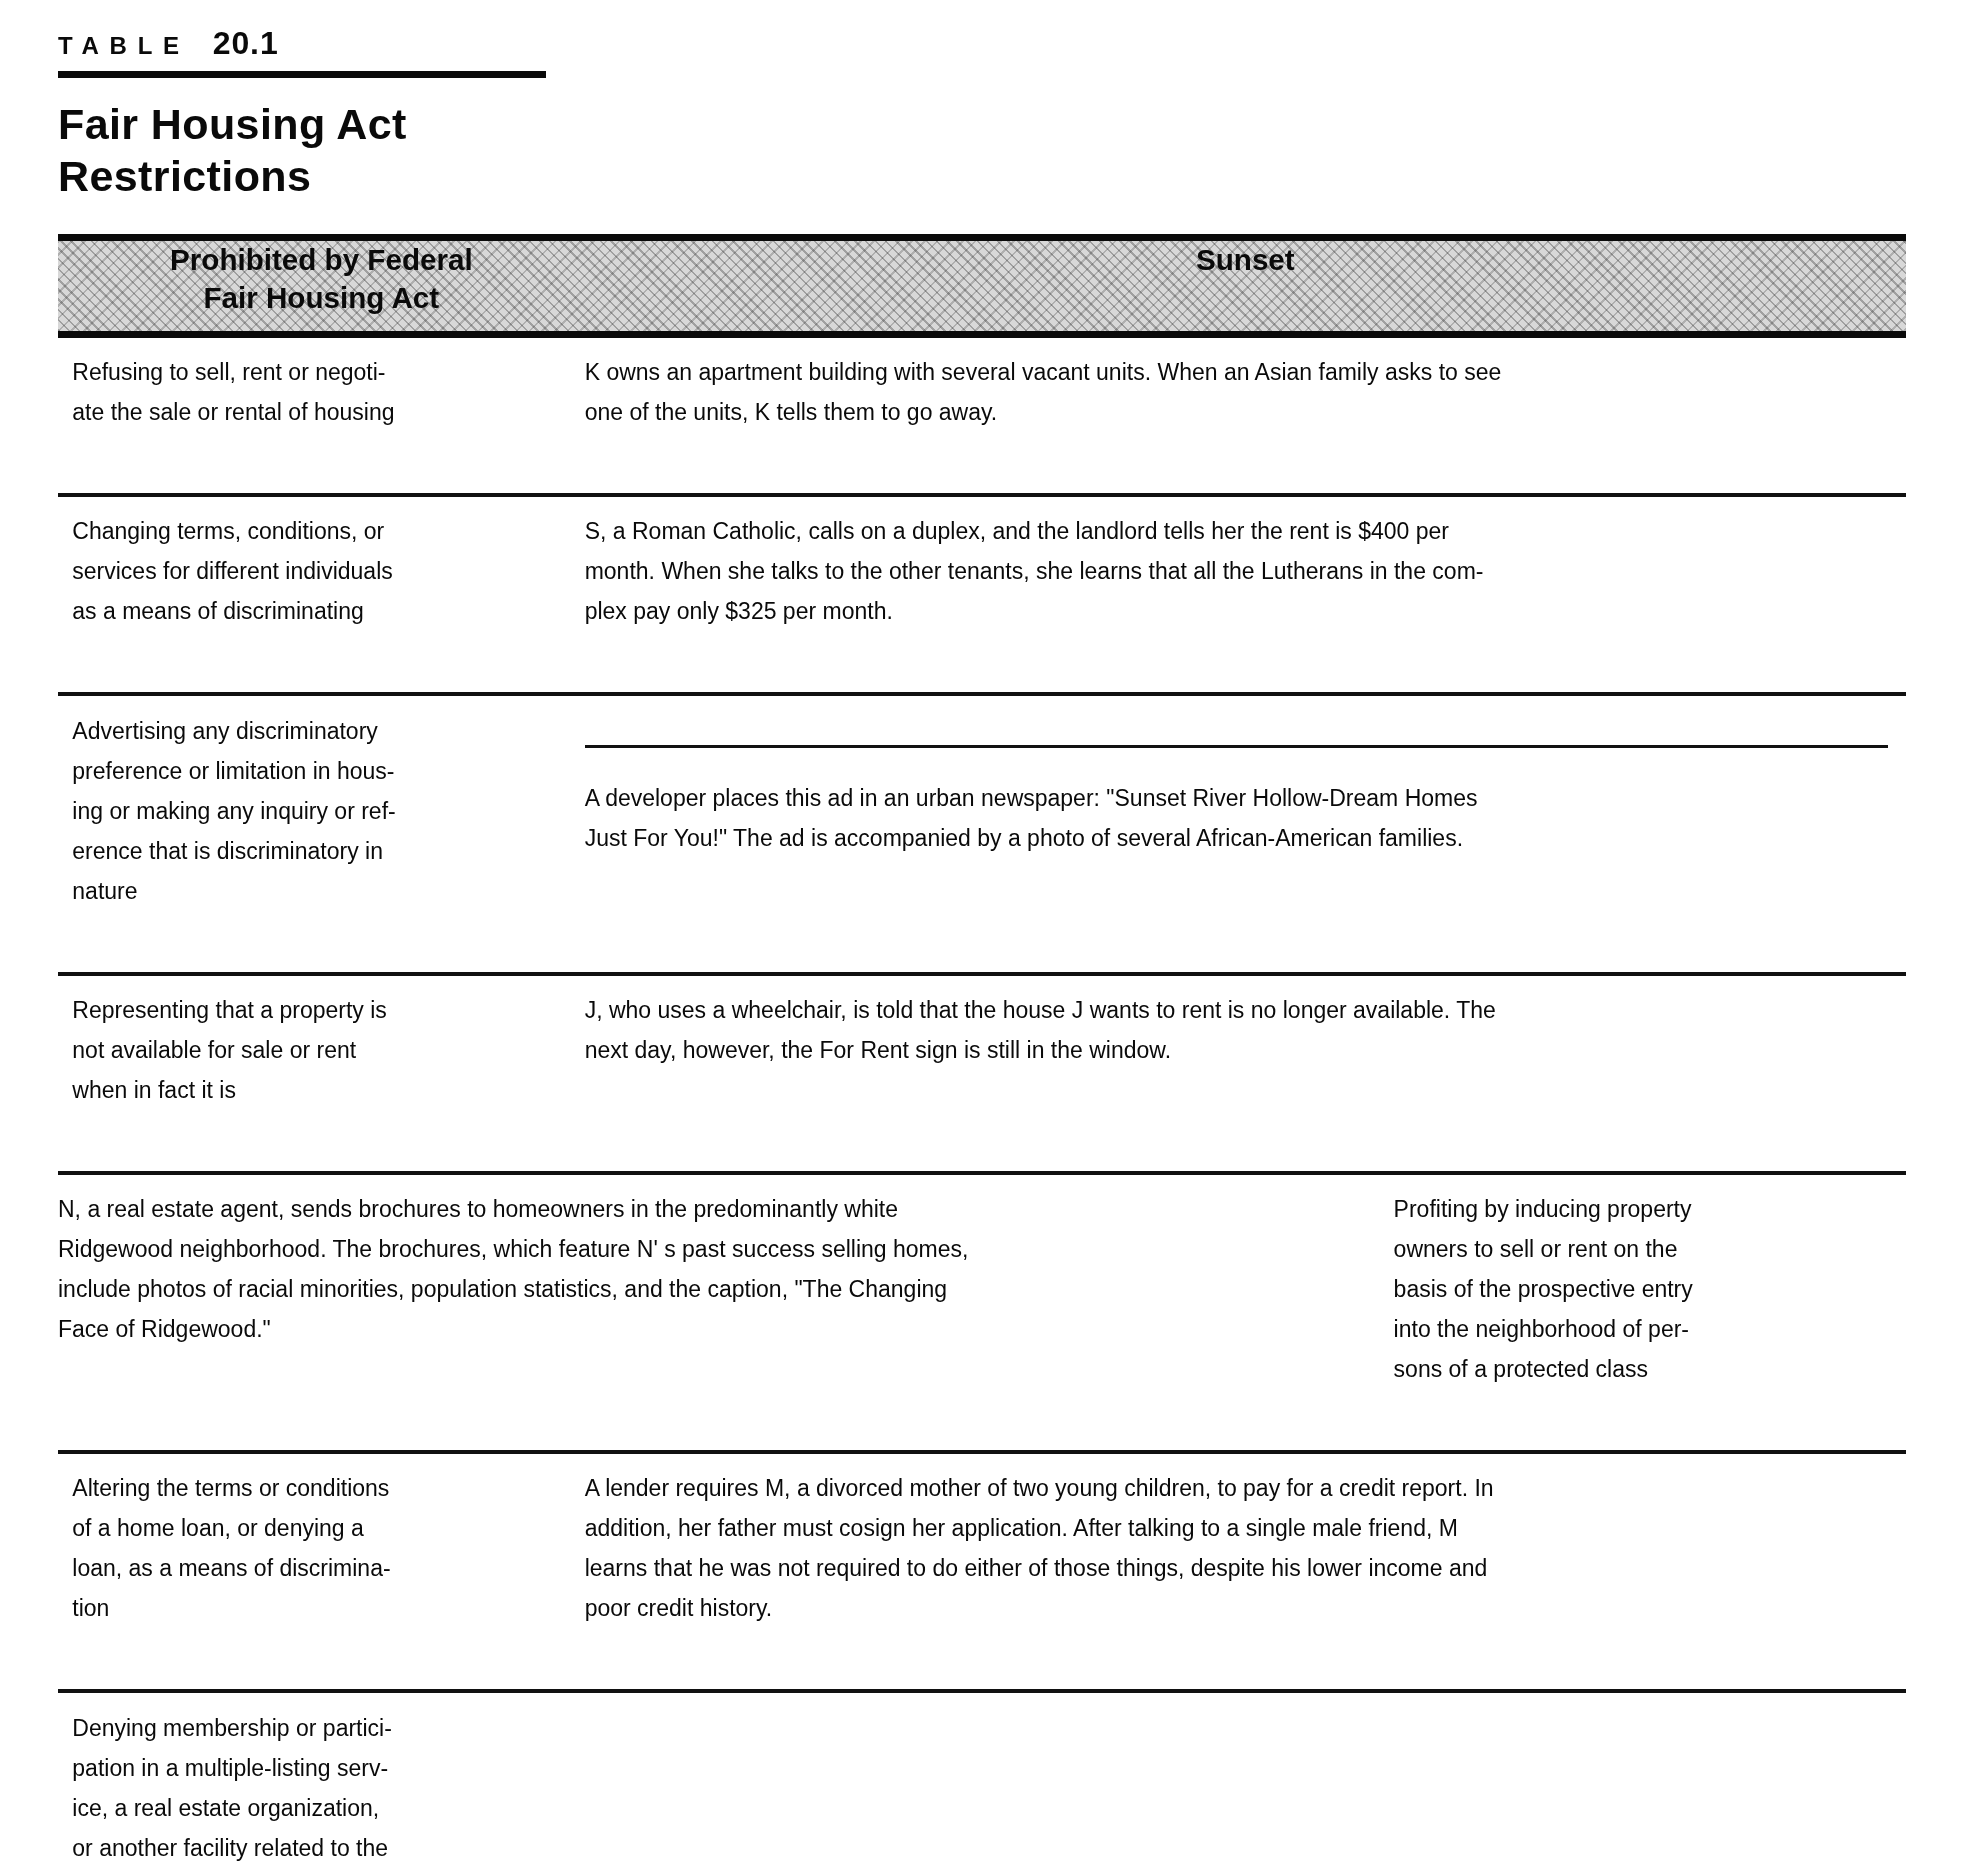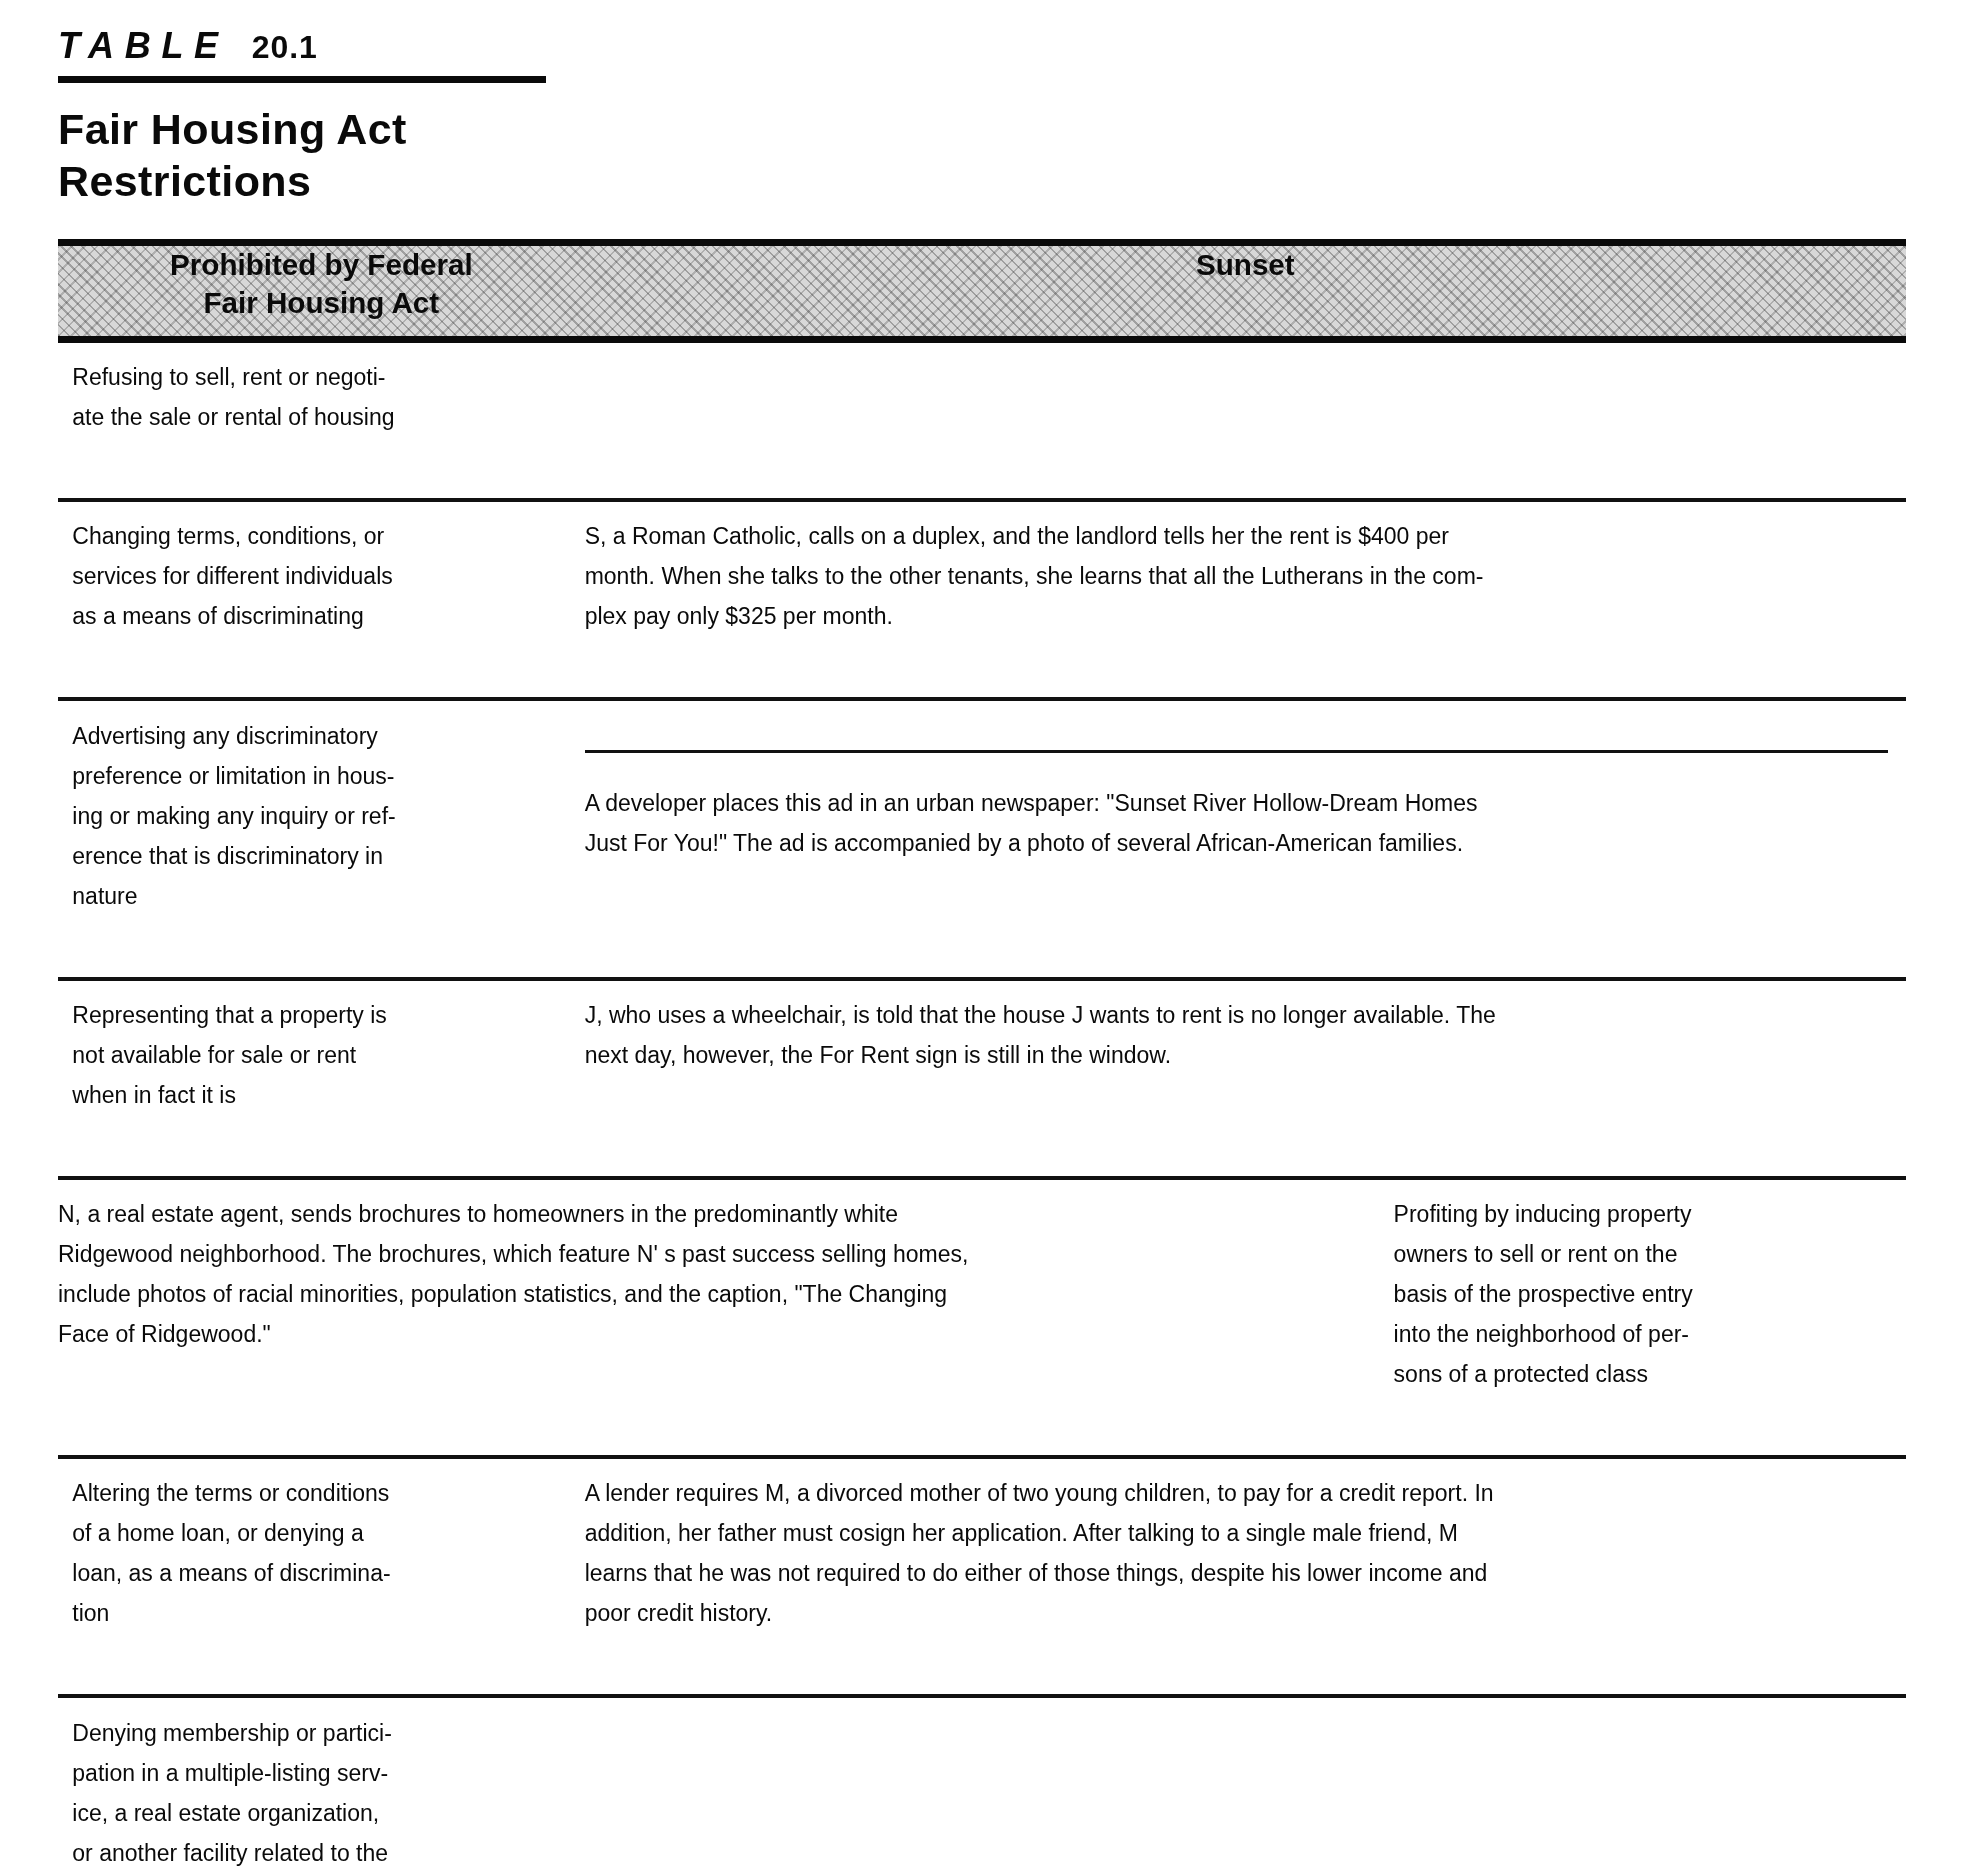--- a/index.html
+++ b/index.html
@@ -19,24 +19,23 @@
     padding-top: 25px;
   }
   
   .table-label-wrap {
     width: 488px;
     border-bottom: 7.2px solid #0a0a0a;
     padding-bottom: 9px;
     margin-bottom: 19.7px;
   }
   .table-label-word {
-    font-size: 36px;
+    font-size: 24px;
     font-weight: bold;
     letter-spacing: 10.7px;
-    font-style: italic;
   }
   .table-label-number {
     font-size: 32px;
     font-weight: bold;
     letter-spacing: 0.9px;
     margin-left: 23px;
   }
   .page-title {
     font-size: 43px;
     font-weight: bold;
@@ -113,20 +112,22 @@
 
     <div class="header-row">
       <div class="hdr-cell hdr-left">Prohibited by Federal
 Fair Housing Act</div>
       <div class="hdr-cell hdr-right">Sunset</div>
     </div>
 
     <div class="body-row">
       <div class="cell cell-left">Refusing to sell, rent or negoti-
 ate the sale or rental of housing</div>
+      <div class="cell cell-right">K owns an apartment building with several vacant units. When an Asian family asks to see
+one of the units, K tells them to go away.</div>
     </div>
 
     <div class="body-row">
       <div class="cell cell-left">Changing terms, conditions, or
 services for different individuals
 as a means of discriminating</div>
       <div class="cell cell-right">S, a Roman Catholic, calls on a duplex, and the landlord tells her the rent is $400 per
 month. When she talks to the other tenants, she learns that all the Lutherans in the com-
 plex pay only $325 per month.</div>
     </div>

